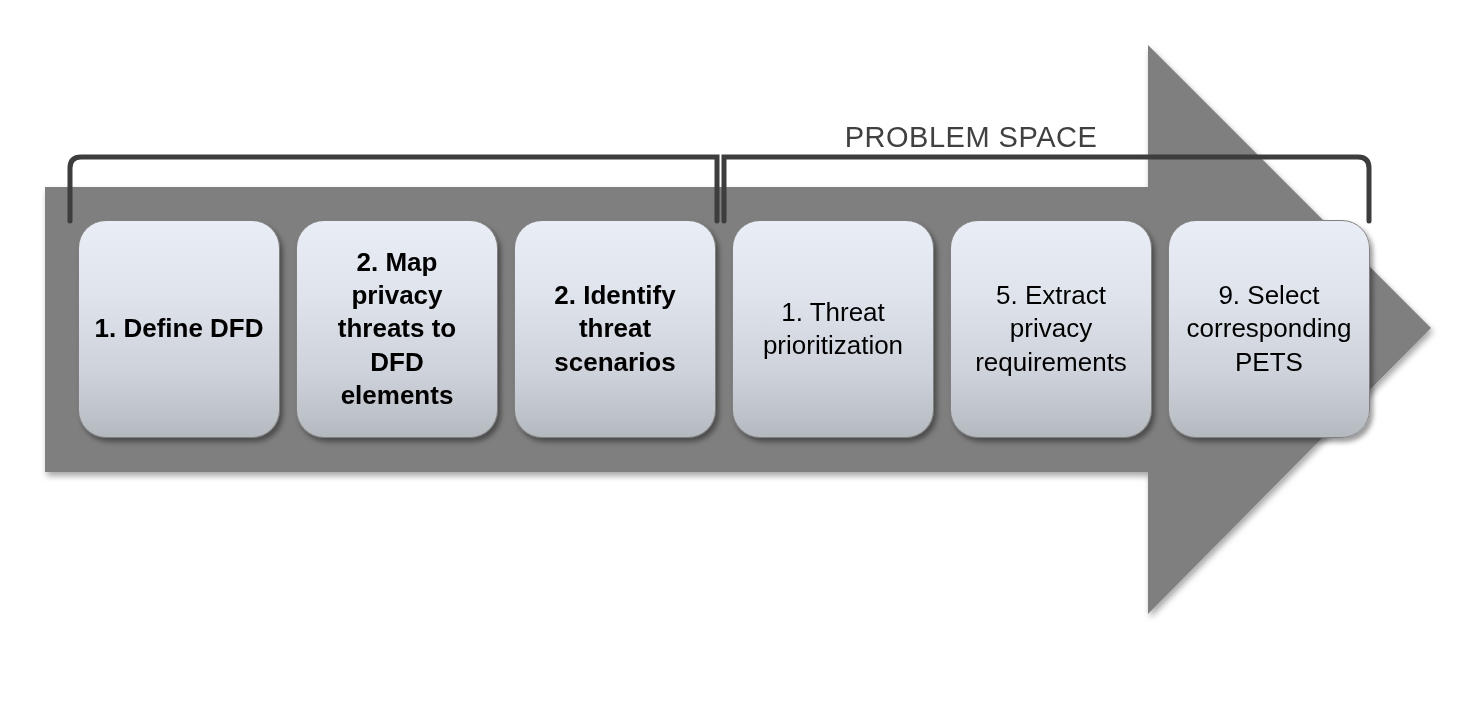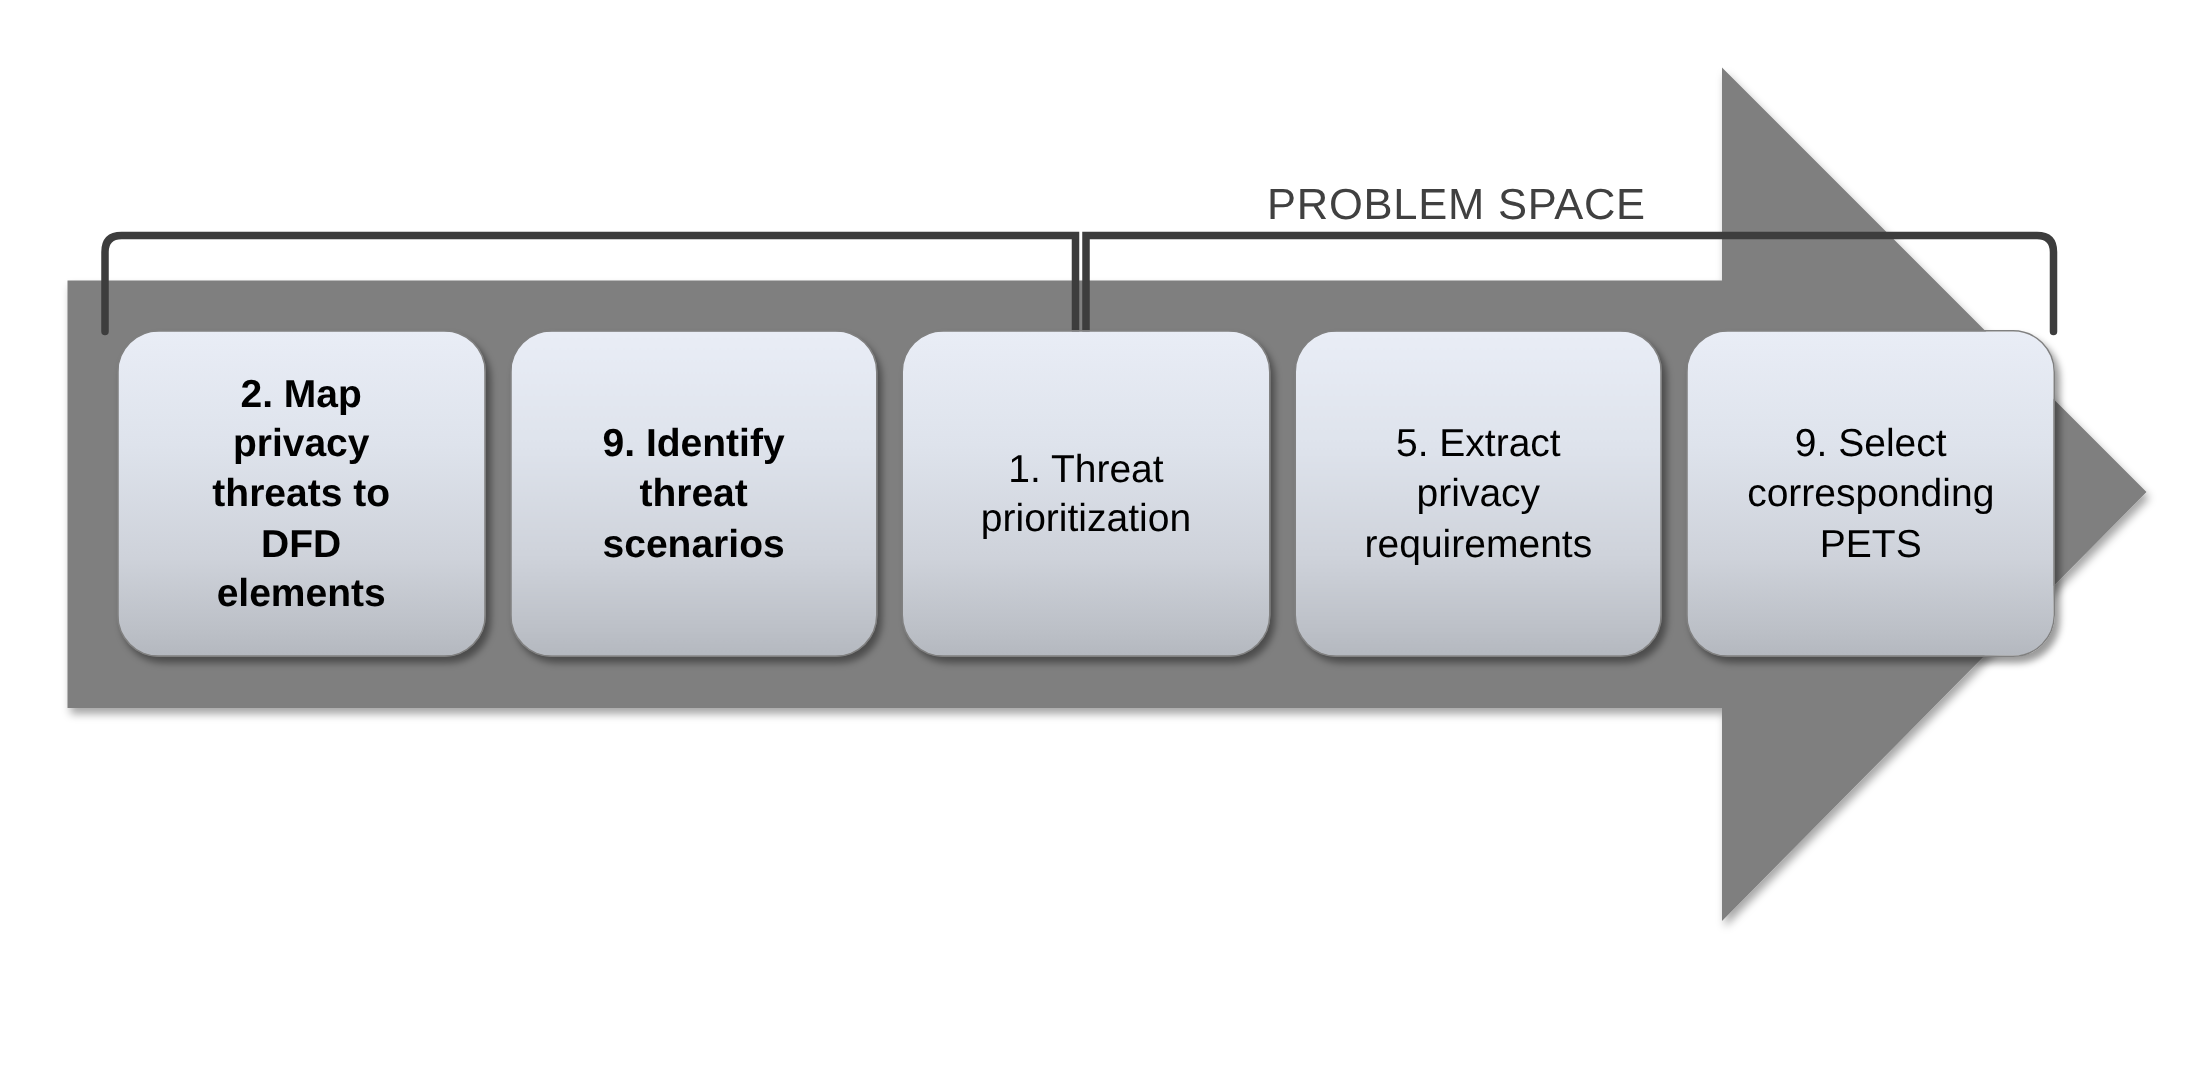--- a/index.html
+++ b/index.html
@@ -83,28 +83,31 @@
     </defs>
     <polygon points="45,187 1148,187 1148,45 1431,328 1148,614 1148,472 45,472" style="fill:var(--arrow)" filter="url(#softshadow)"></polygon>
     <path class="bracket-path" d="M 70 221 L 70 168 Q 70 157 81 157 L 717 157 L 717 221"></path>
     <path class="bracket-path" d="M 724 221 L 724 157 L 1358 157 Q 1369 157 1369 168 L 1369 221"></path>
   </svg>
 
   <div class="space-label label-solution">PROBLEM SPACE</div>
 
   <div class="steps">
     <div class="step bold">
+      <span class="step-label">1. Define DFD</span>
+    </div>
+    <div class="step bold">
       <span class="step-label">2. Map
 privacy
 threats to
 DFD
 elements</span>
     </div>
     <div class="step bold">
-      <span class="step-label">9. Identify
+      <span class="step-label">2. Identify
 threat
 scenarios</span>
     </div>
     <div class="step">
       <span class="step-label">1. Threat
 prioritization</span>
     </div>
     <div class="step">
       <span class="step-label">5. Extract
 privacy

